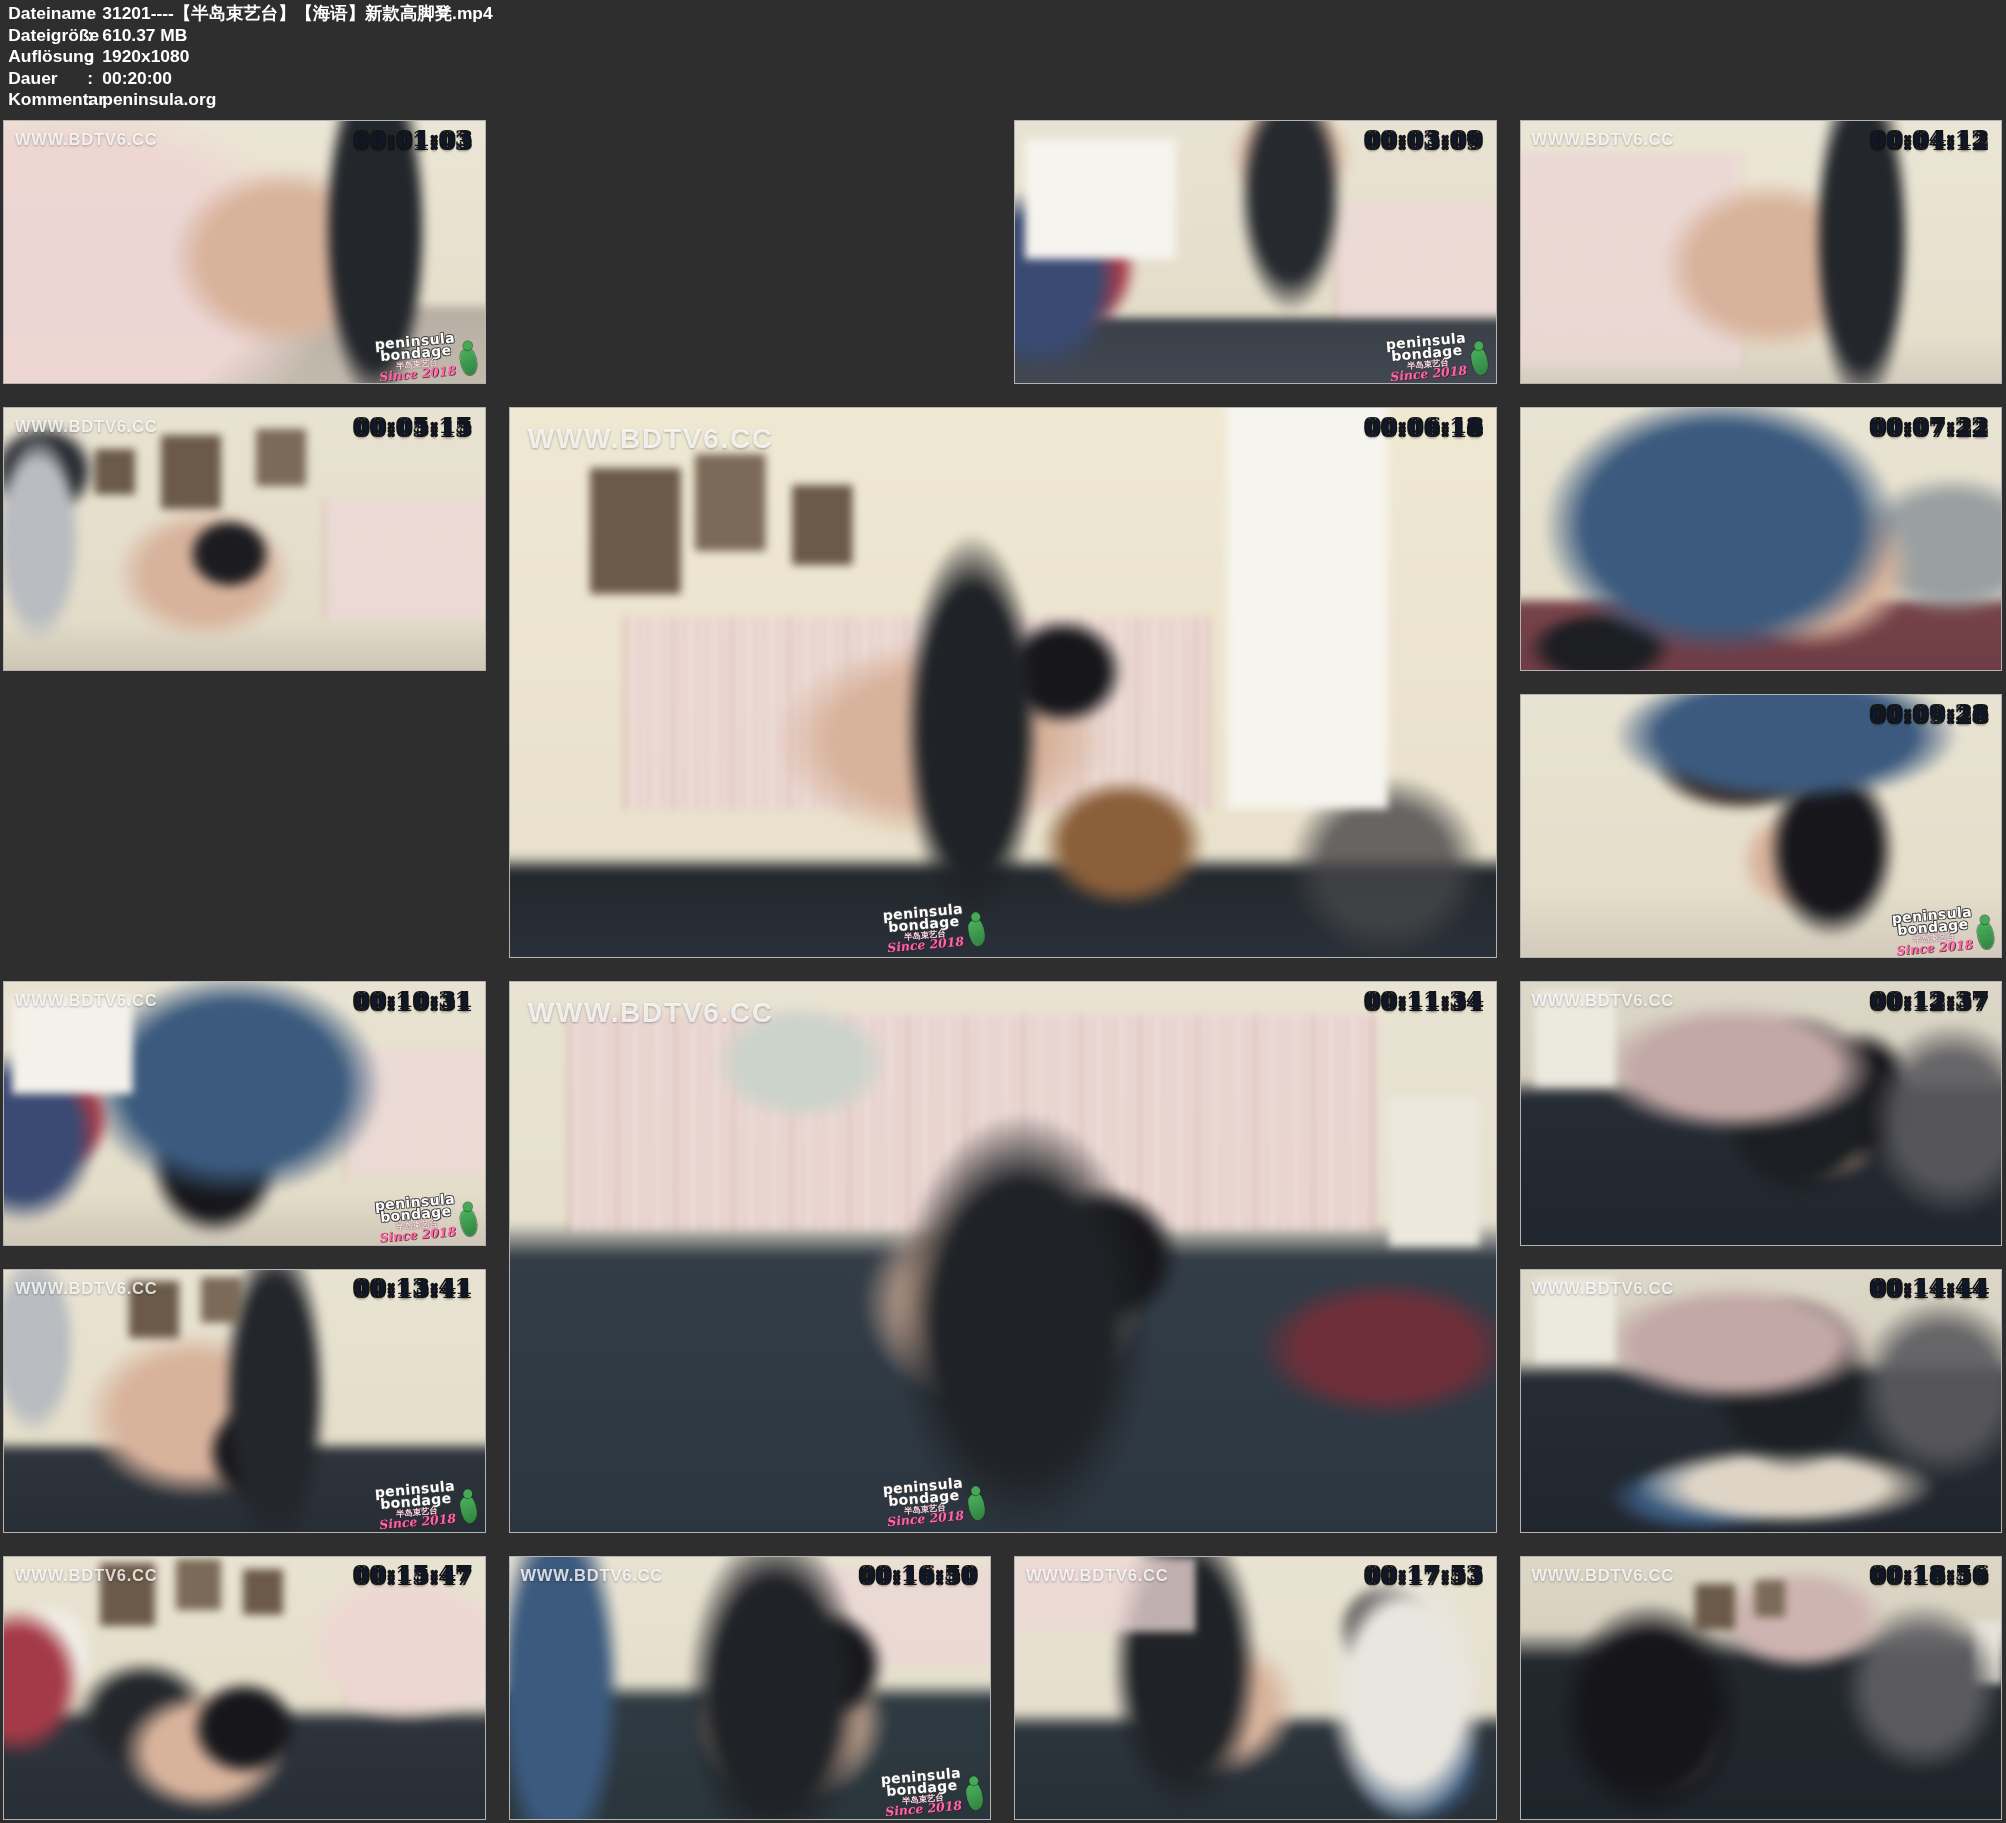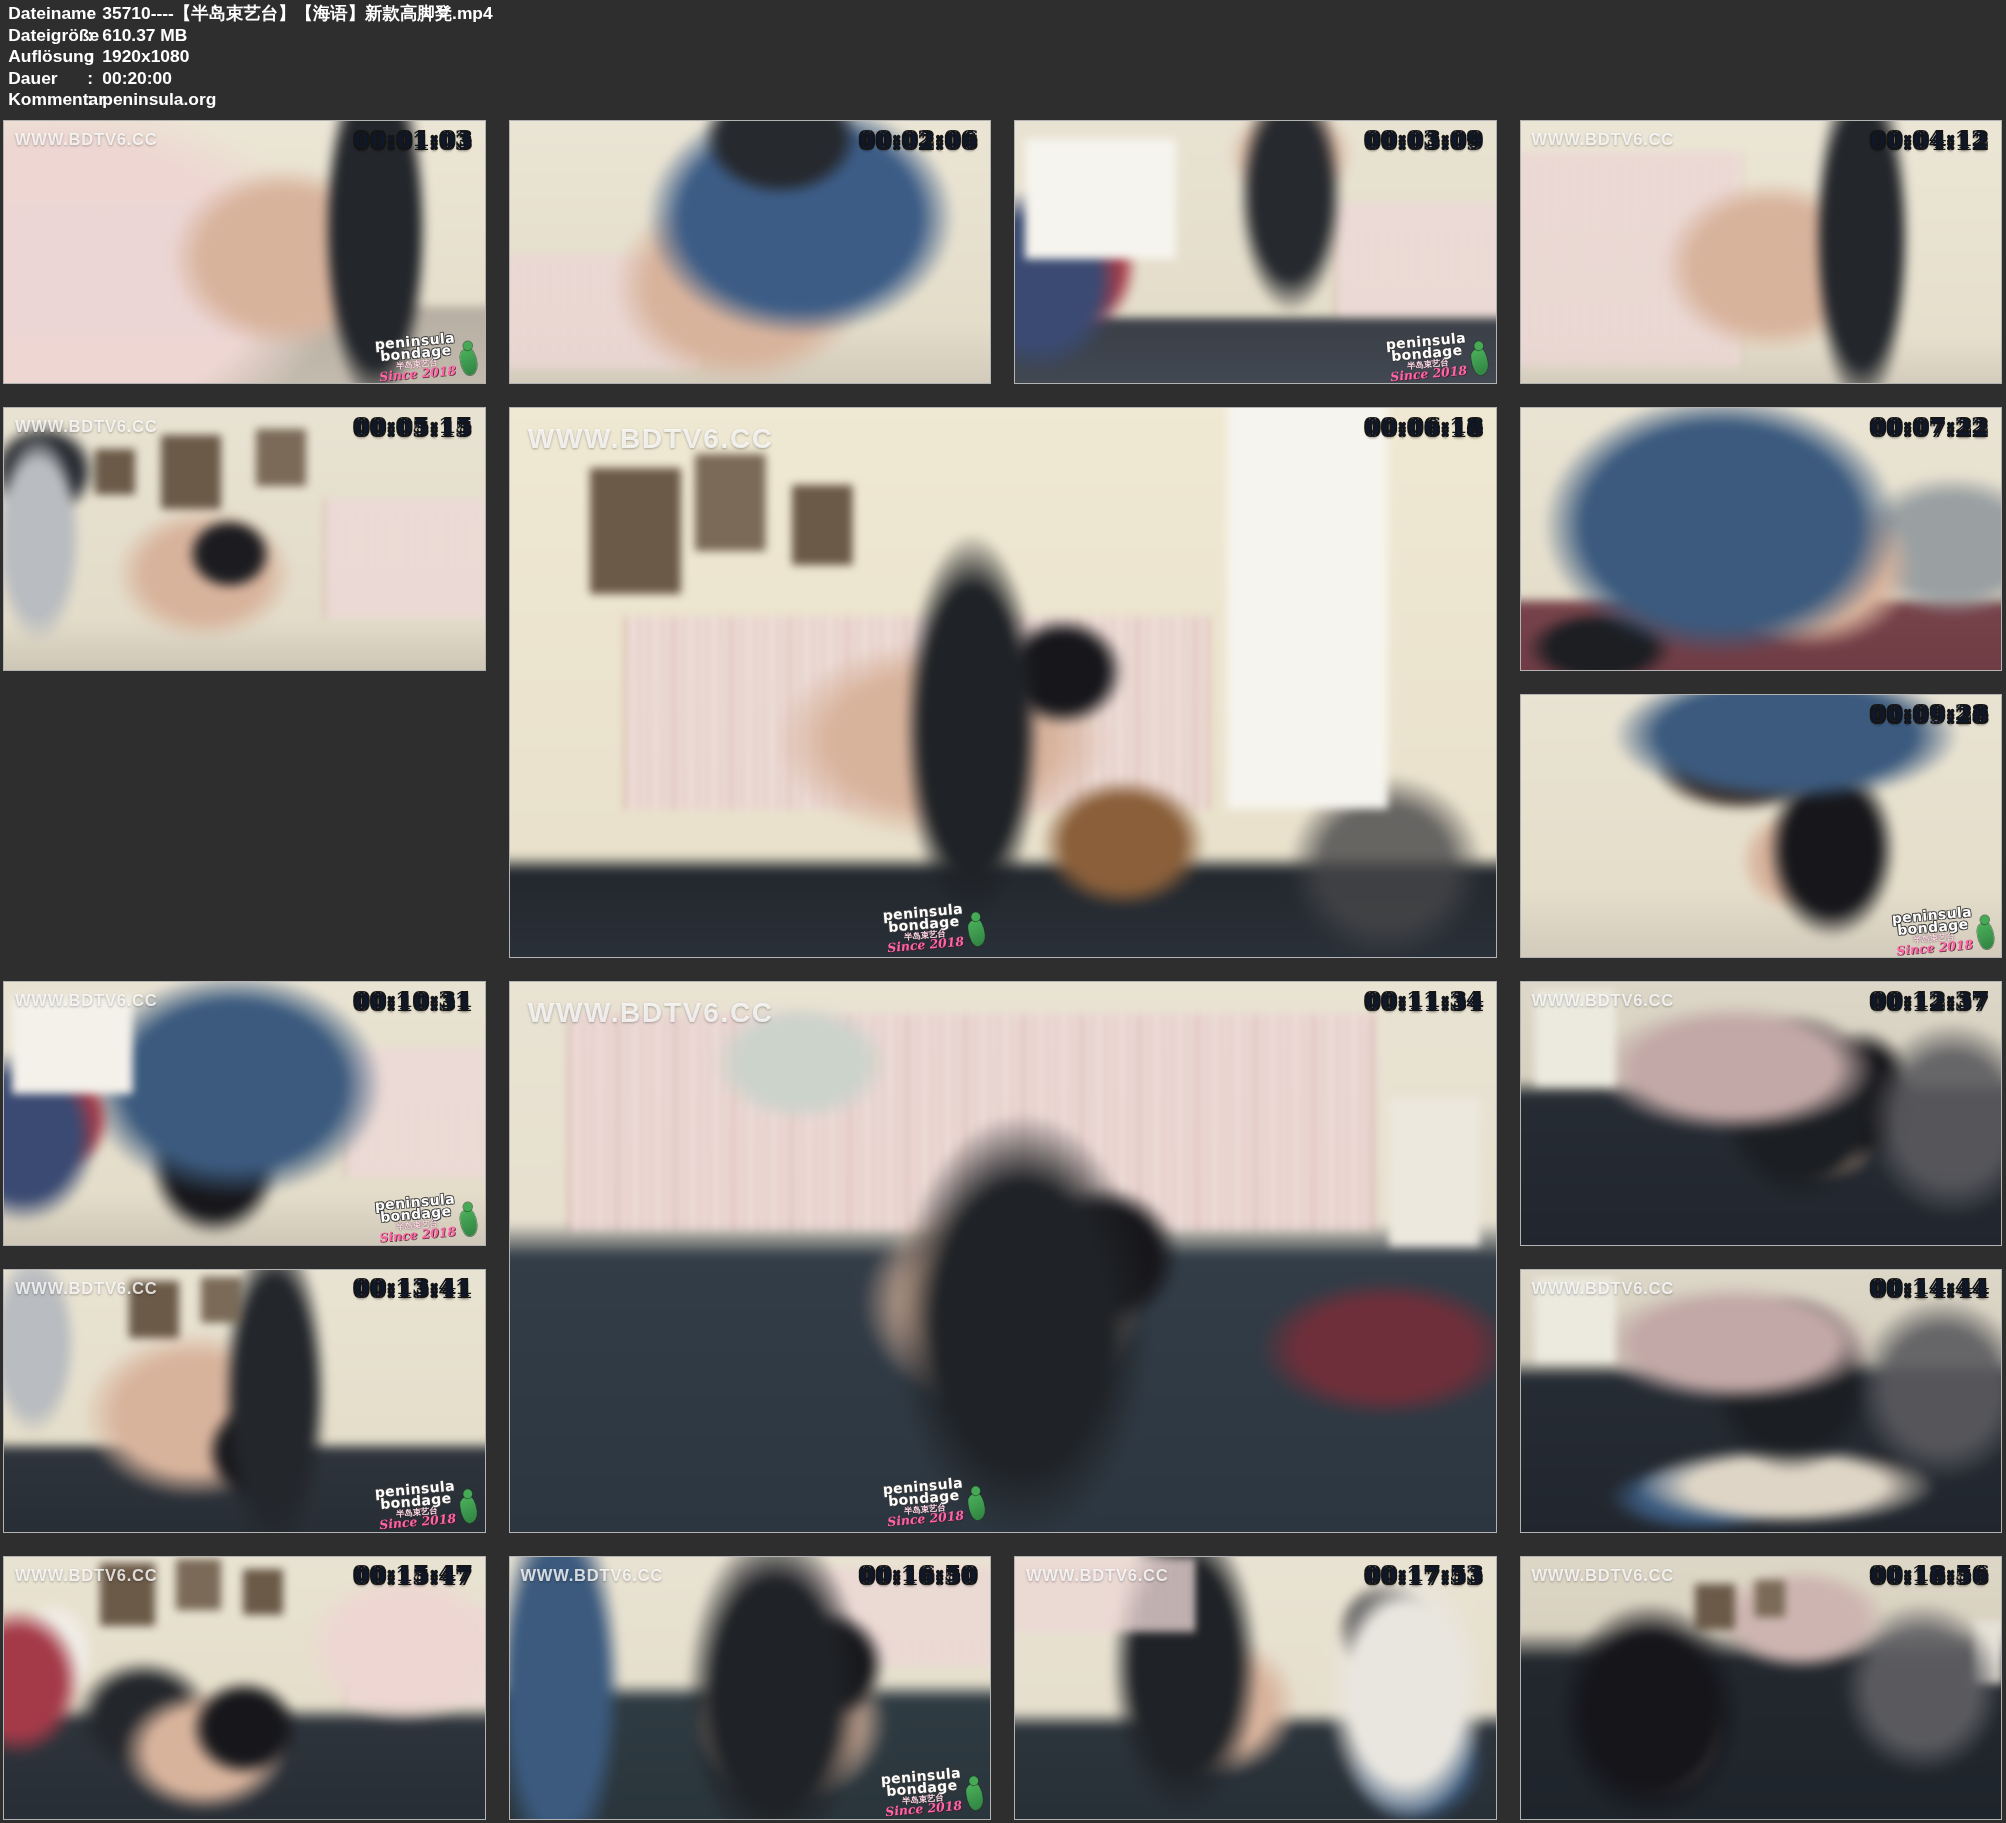--- a/index.html
+++ b/index.html
@@ -195,21 +195,21 @@
 </style>
 </head>
 <body>
 
 <div class="sheet">
 
   <div class="header">
     <div class="hrow">
       <span class="hlabel">Dateiname</span>
       <span class="hsep">:</span>
-      <span class="hvalue">35710----【半岛束艺台】【海语】新款高脚凳.mp4</span>
+      <span class="hvalue">31201----【半岛束艺台】【海语】新款高脚凳.mp4</span>
     </div>
     <div class="hrow">
       <span class="hlabel">Dateigröße</span>
       <span class="hsep">:</span>
       <span class="hvalue">610.37 MB</span>
     </div>
     <div class="hrow">
       <span class="hlabel">Auflösung</span>
       <span class="hsep">:</span>
       <span class="hvalue">1920x1080</span>
@@ -234,26 +234,20 @@
     <div class="logo pos-br">
       <div class="txt">
         <div class="l1">peninsula</div>
         <div class="l2">bondage</div>
         <div class="l3">半岛束艺台</div>
         <div class="l4">Since 2018</div>
       </div>
       <div class="green-fig"></div>
     </div>
   </div>
-      <div class="thumb c2">
-    <div class="scene" aria-hidden="true"></div>
-
-    <span class="ts">00:02:06</span>
-
-  </div>
       <div class="thumb c3">
     <div class="scene" aria-hidden="true"></div>
 
     <span class="ts">00:03:09</span>
     <div class="logo pos-br">
       <div class="txt">
         <div class="l1">peninsula</div>
         <div class="l2">bondage</div>
         <div class="l3">半岛束艺台</div>
         <div class="l4">Since 2018</div>

